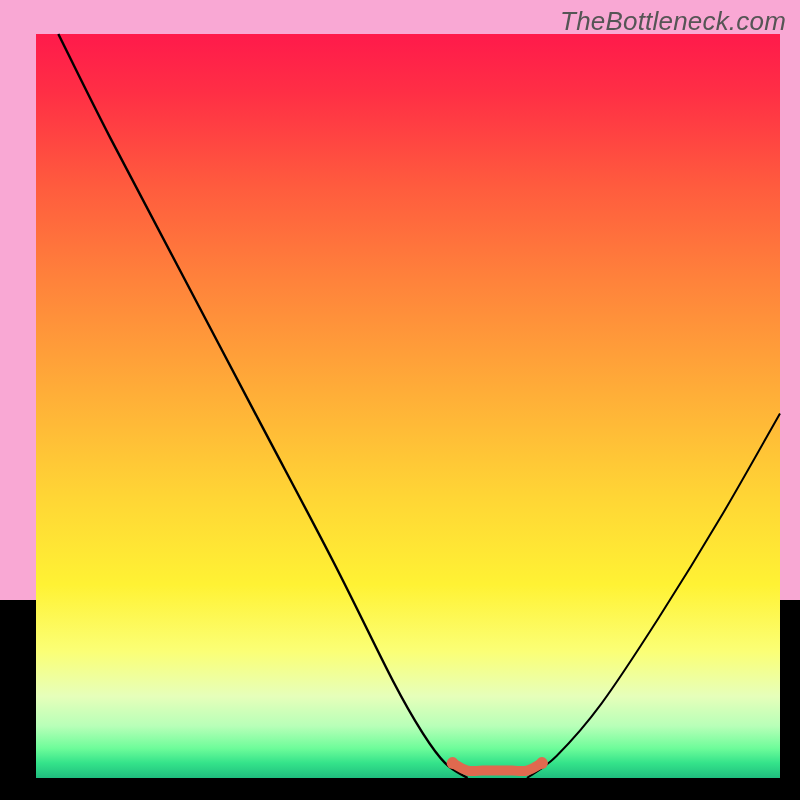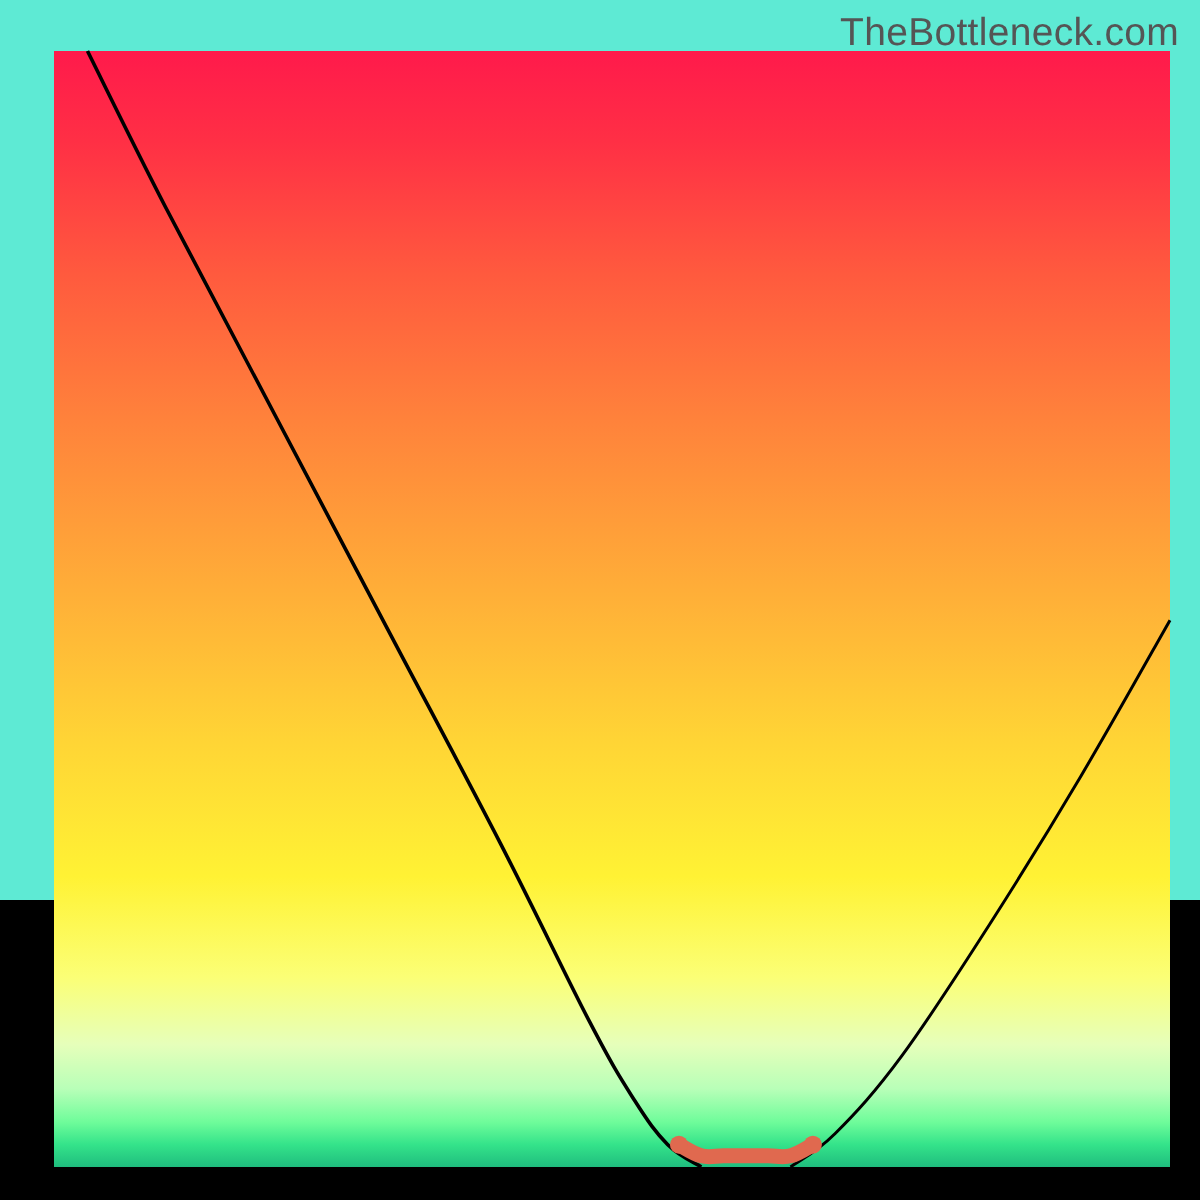--- a/index.html
+++ b/index.html
@@ -10,21 +10,22 @@
     background: #000;
     overflow: hidden;
     font-family: Arial, Helvetica, sans-serif;
   }
   .frame {
     position: absolute;
     left: 0;
     top: 0;
     width: 800px;
     height: 600px;
-    background: #5eead4;
+    background: #f9a8d4;
+    font-style: italic;
   }
   .watermark {
     position: absolute;
     top: 6px;
     right: 14px;
     color: #555;
     font-size: 26px;
     font-weight: 400;
     letter-spacing: 0.2px;
   }

